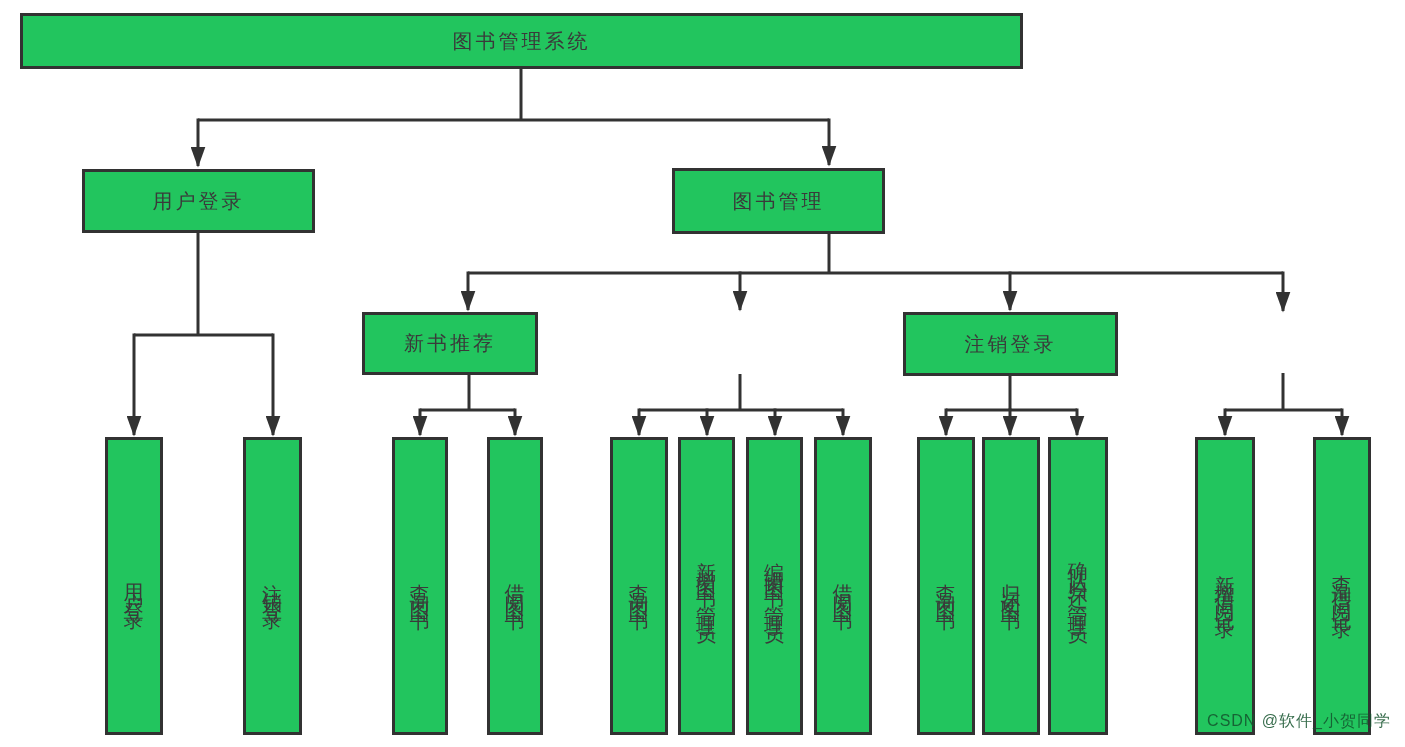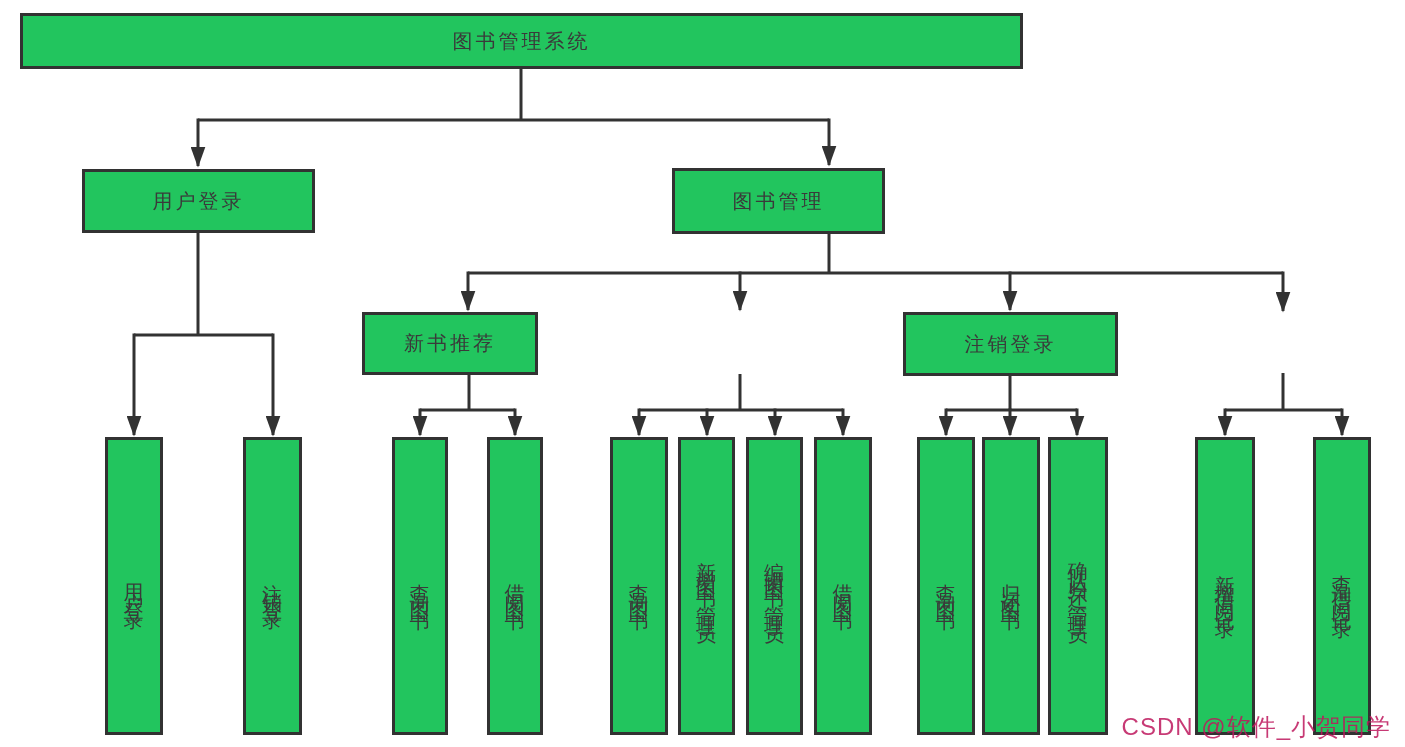--- a/index.html
+++ b/index.html
@@ -18,21 +18,21 @@
     font-size:20px;color:#3a3a3a;
   }
   .node.h span{letter-spacing:3px;white-space:nowrap;}
   .node.v{top:437px;height:298px;width:58px;}
   .node.v span{
     writing-mode:vertical-rl;text-orientation:mixed;
     letter-spacing:9px;line-height:1;white-space:nowrap;
   }
   .watermark{
     position:absolute;top:711px;right:14px;
-    font-size:24px;color:#be185d;opacity:.85;letter-spacing:1px;
+    font-size:16px;color:#14532d;opacity:.85;letter-spacing:1px;
     white-space:nowrap;z-index:5;
   }
 </style>
 </head>
 <body>
 
 <div class="canvas">
 
   <svg class="wires" width="1405" height="747" viewBox="0 0 1405 747" aria-hidden="true">
     <defs>

